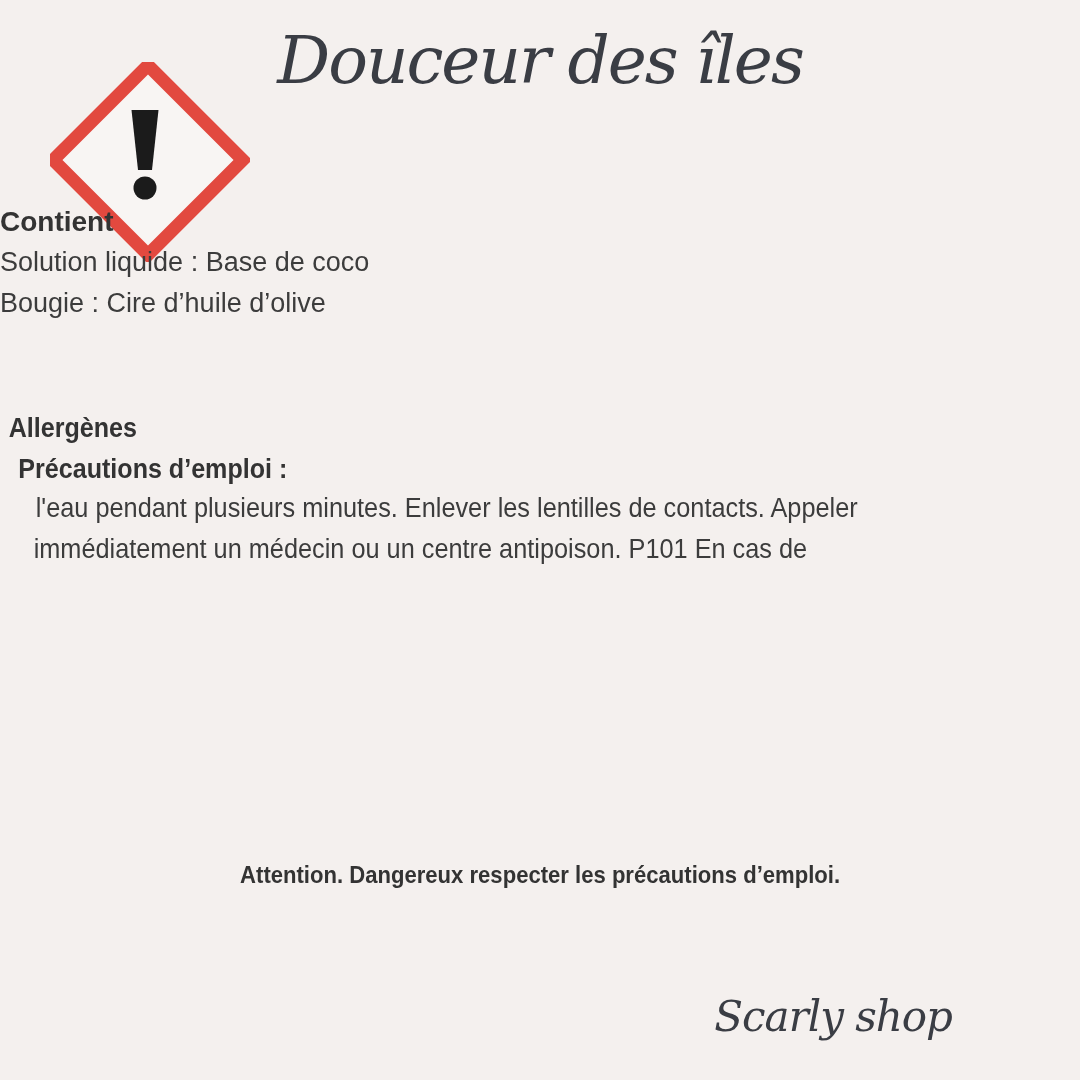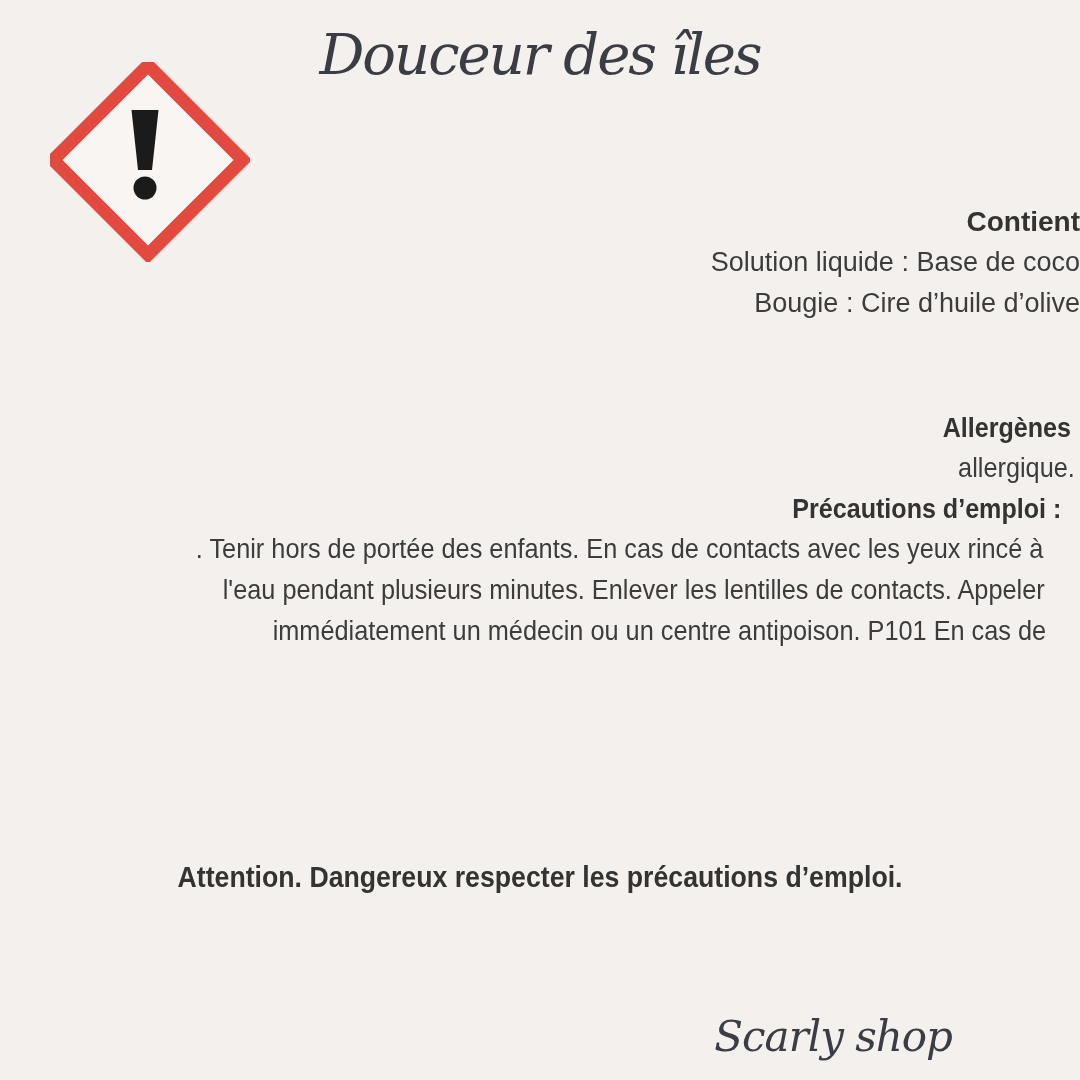--- a/index.html
+++ b/index.html
@@ -30,49 +30,49 @@
   
   .title {
     position: absolute;
     left: 0;
     right: 0;
     top: 22px;
     text-align: center;
     font-family: "DejaVu Serif", serif;
     font-style: italic;
     font-weight: 400;
-    font-size: 56px;
+    font-size: 66px;
     letter-spacing: -2px;
     color: #3a3d44;
     white-space: nowrap;
   }
 
   
   .contains {
     position: absolute;
     left: 0;
     right: 0;
     top: 201px;
-    text-align: right;
+    text-align: left;
     font-size: 27px;
     line-height: 41px;
   }
   .contains .heading {
     font-weight: bold;
     font-size: 28px;
     color: #333333;
   }
 
   
   .mainblock {
     position: absolute;
     left: 0;
     right: 0;
     top: 407px;
-    text-align: right;
+    text-align: left;
     font-size: 27.5px;
     line-height: 40.7px;
     white-space: nowrap;
   }
   .line {
     display: block;
   }
   .line > span {
     display: inline-block;
     transform: scaleX(0.92);
@@ -88,42 +88,41 @@
   }
 
   
   .warning {
     position: absolute;
     left: 0;
     right: 0;
     top: 861px;
     text-align: center;
     font-weight: bold;
-    font-size: 29px;
+    font-size: 24px;
     color: #333333;
     white-space: nowrap;
   }
   .warning > span {
     display: inline-block;
     transform: scaleX(0.92);
     transform-origin: center;
   }
 
   
   .signature {
     position: absolute;
     right: 128px;
     top: 992px;
     font-family: "DejaVu Serif", serif;
     font-style: italic;
     font-size: 42px;
     letter-spacing: -1px;
     color: #3a3d44;
     white-space: nowrap;
-    margin-top: 20px;
   }
 </style>
 </head>
 <body>
 
 <div class="canvas">
 
   <svg class="pictogram" viewBox="0 0 200 196" aria-hidden="true">
     <rect x="31" y="29" width="134" height="134" transform="rotate(45 98 96)" fill="#f8f5f3" stroke="#e2493f" stroke-width="13" stroke-linejoin="miter"></rect>
     <polygon points="188,90 198,96 188,102" fill="#e2493f"></polygon>
@@ -134,23 +133,21 @@
   <div class="title">Douceur des îles</div>
 
   <div class="contains">
     <div class="heading">Contient</div>
     <div class="line">Solution liquide : Base de coco</div>
     <div class="line">Bougie : Cire d’huile d’olive</div>
   </div>
 
   <div class="mainblock">
     <div class="line heading-cond"><span>Allergènes</span></div>
-    <div class="line"><span>allergique.</span></div>
     <div class="line heading-cond"><span>Précautions d’emploi :</span></div>
-    <div class="line"><span>. Tenir hors de portée des enfants. En cas de contacts avec les yeux rincé à</span></div>
     <div class="line"><span>l'eau pendant plusieurs minutes. Enlever les lentilles de contacts. Appeler</span></div>
     <div class="line"><span>immédiatement un médecin ou un centre antipoison. P101 En cas de</span></div>
   </div>
 
   <div class="warning"><span>Attention. Dangereux respecter les précautions d’emploi.</span></div>
 
   <div class="signature">Scarly shop</div>
 
 </div>
 

